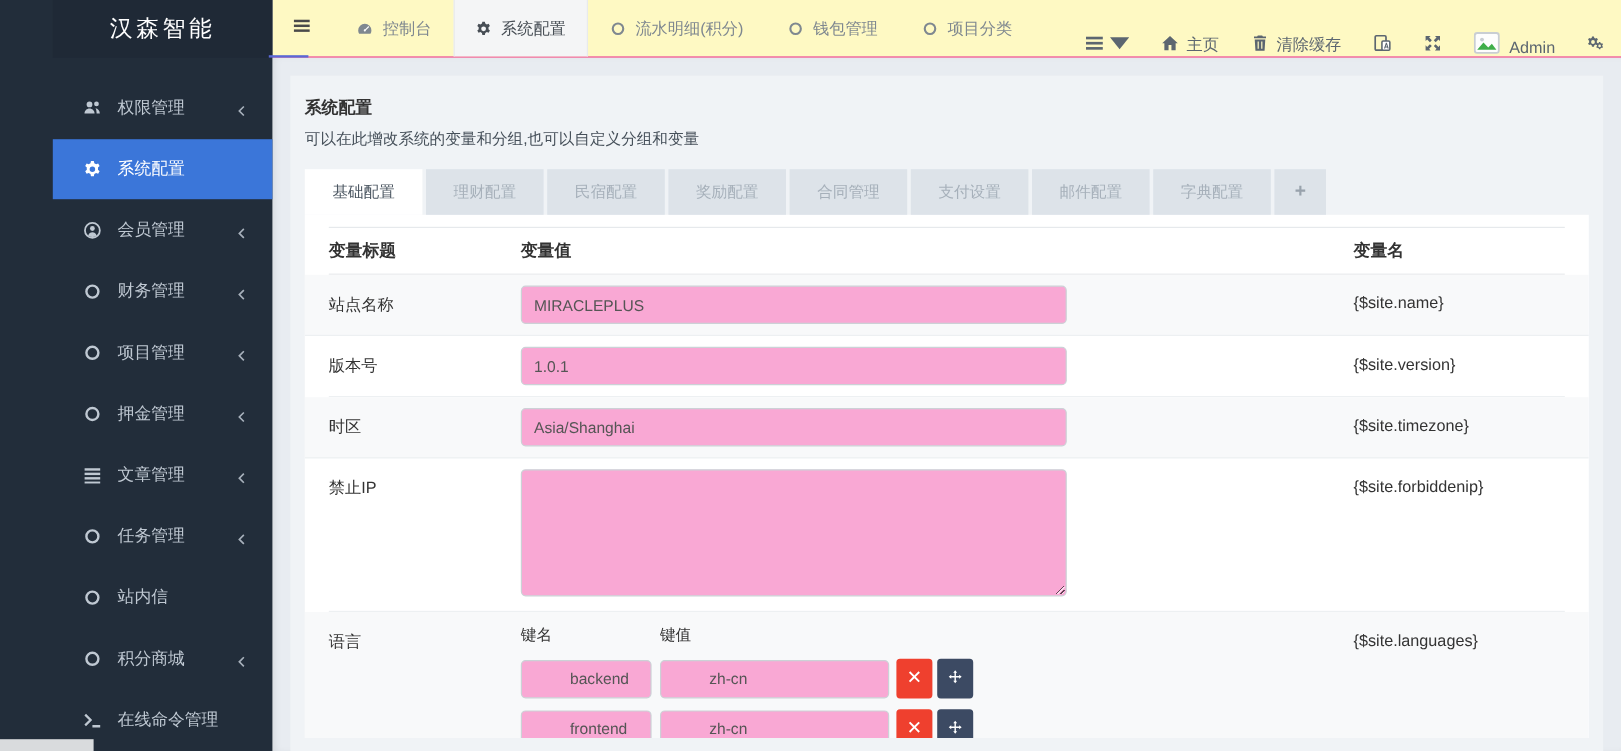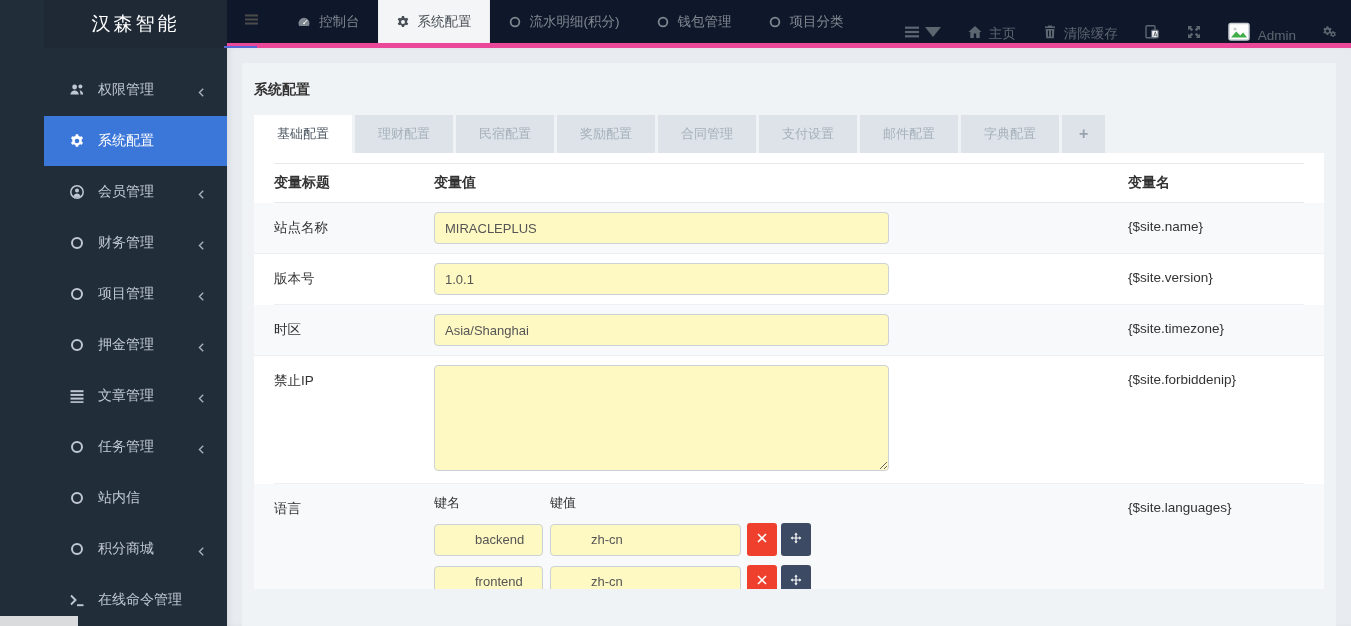--- a/index.html
+++ b/index.html
@@ -16,21 +16,21 @@
   .side-item { height:50px; margin-bottom:1px; display:flex; align-items:center; padding:0 20px 0 24px; color:#bfc8d2; font-size:14px; cursor:pointer; }
   .side-item .s-icon { width:17px; height:17px; margin-right:13px; display:flex; align-items:center; justify-content:center; flex:none; }
   .side-item .s-icon svg { width:16px; height:16px; }
   .side-item .s-label { flex:1; }
   .side-item .s-chev { width:11px; height:11px; opacity:.85; }
   .side-item .s-chev svg { width:11px; height:11px; }
   .side-item.active { background:var(--c-active,#3b76d9); color:#fff; }
   .link-preview { position:absolute; left:0; bottom:0; width:78px; height:10px; background:#d9dbdd; z-index:5; }
 
   
-  .navbar { position:absolute; left:227px; top:0; right:0; height:48px; background:#0f172a; border-bottom:5px solid #ec4899; display:flex; align-items:stretch; z-index:2; }
+  .navbar { position:absolute; left:227px; top:0; right:0; height:48px; background:#fef9c3; border-bottom:1px solid #ec4899; display:flex; align-items:stretch; z-index:2; }
   .nav-burger { width:48px; display:flex; align-items:center; justify-content:center; color:#4a4a4a; cursor:pointer; }
   .nav-burger svg { width:17px; height:15px; }
   .nav-tabs { display:flex; align-items:stretch; margin-left:4px; }
   .nav-tab { display:flex; align-items:center; padding:0 17px; color:#7f8890; font-size:13.5px; cursor:pointer; border-left:1px solid transparent; border-right:1px solid transparent; white-space:nowrap; }
   .nav-tab .n-icon { width:15px; height:15px; margin-right:7px; display:flex; align-items:center; }
   .nav-tab .n-icon svg { width:14px; height:14px; }
   .nav-tab.active { background:#f4f5f6; color:#474e55; border-color:#e8eaec; }
   .nav-right { margin-left:auto; display:flex; align-items:stretch; }
   .nav-item { display:flex; align-items:flex-end; padding:0 13px; color:#5c6670; font-size:13.5px; cursor:pointer; white-space:nowrap; }
   .nav-item svg { width:16px; height:16px; }
@@ -53,21 +53,21 @@
   
   .thead { display:flex; padding:10px 0; border-top:1px solid #e6e9ec; border-bottom:1px solid #e6e9ec; font-size:14px; font-weight:bold; color:#333; }
   .col-title { width:160px; flex:none; }
   .col-value { flex:1; min-width:0; }
   .col-name  { width:176px; flex:none; }
   .trow { display:flex; padding:9px 0; border-bottom:1px solid #edf0f2; font-size:13.5px; color:#333; }
   .trow:nth-child(odd) { background:#f8f9fa; box-shadow: 0 0 0 0 transparent; }
   .trow:nth-child(odd) { margin:0 -20px; padding-left:20px; padding-right:20px; }
   .trow:last-child { padding-bottom:70px; }
   .trow .row-label, .trow .row-name { padding-top:7px; }
-  .ipt { height:32px; width:455px; max-width:100%; border:1px solid #ccd1d6; border-radius:4px; padding:0 10px; font-size:13px; color:#555; background:#fef9c3; font-family:inherit; outline:none; }
+  .ipt { height:32px; width:455px; max-width:100%; border:1px solid #ccd1d6; border-radius:4px; padding:0 10px; font-size:13px; color:#555; background:#f9a8d4; font-family:inherit; outline:none; }
   textarea.ipt { height:106px; padding-top:6px; resize:both; }
   .kv-head { display:flex; font-size:13px; font-weight:normal; color:#333; margin-bottom:11px; padding-top:1px; }
   .kv-head .kh-key { width:116px; flex:none; }
   .kv-row { display:flex; align-items:center; margin-bottom:9px; }
   .kv-key { width:109px; flex:none; margin-right:7px; }
   .kv-val { width:191px; flex:none; margin-right:6px; }
   .kv-key.ipt, .kv-val.ipt { width:109px;padding-left:40px; }
   .kv-val.ipt { width:191px; }
   .kbtn { width:30px; height:33px; border:none; border-radius:3px; display:flex; align-items:center; justify-content:center; cursor:pointer; color:#fff; margin-right:4px; }
   .kbtn svg { width:12px; height:12px; }
@@ -324,20 +324,21 @@
                 <path fill-rule="evenodd" fill="currentColor" d="M6.8 1.2h2.4l.4 1.8c.53.2 1.02.48 1.46.84l1.74-.58 1.2 2.08-1.36 1.2a5.4 5.4 0 0 1 0 1.92l1.36 1.2-1.2 2.08-1.74-.58c-.44.36-.93.64-1.46.84l-.4 1.8H6.8l-.4-1.8a5.4 5.4 0 0 1-1.46-.84l-1.74.58-1.2-2.08 1.36-1.2a5.4 5.4 0 0 1 0-1.92L2 5.34l1.2-2.08 1.74.58c.44-.36.93-.64 1.46-.84zM8 10.3a2.3 2.3 0 1 0 0-4.6 2.3 2.3 0 0 0 0 4.6z"></path>
               </g>
             </svg></span>
       </div>
     </div>
   </div>
 
   <div class="content">
     <div class="panel">
       <div class="panel-title">系统配置</div>
+      <div class="panel-desc">可以在此增改系统的变量和分组,也可以自定义分组和变量</div>
       <div class="cfg-tabs" id="cfg-tabs">
           <div class="cfg-tab active">基础配置</div>
           <div class="cfg-tab">理财配置</div>
           <div class="cfg-tab">民宿配置</div>
           <div class="cfg-tab">奖励配置</div>
           <div class="cfg-tab">合同管理</div>
           <div class="cfg-tab">支付设置</div>
           <div class="cfg-tab">邮件配置</div>
           <div class="cfg-tab">字典配置</div>
           <div class="cfg-tab add">+</div>

